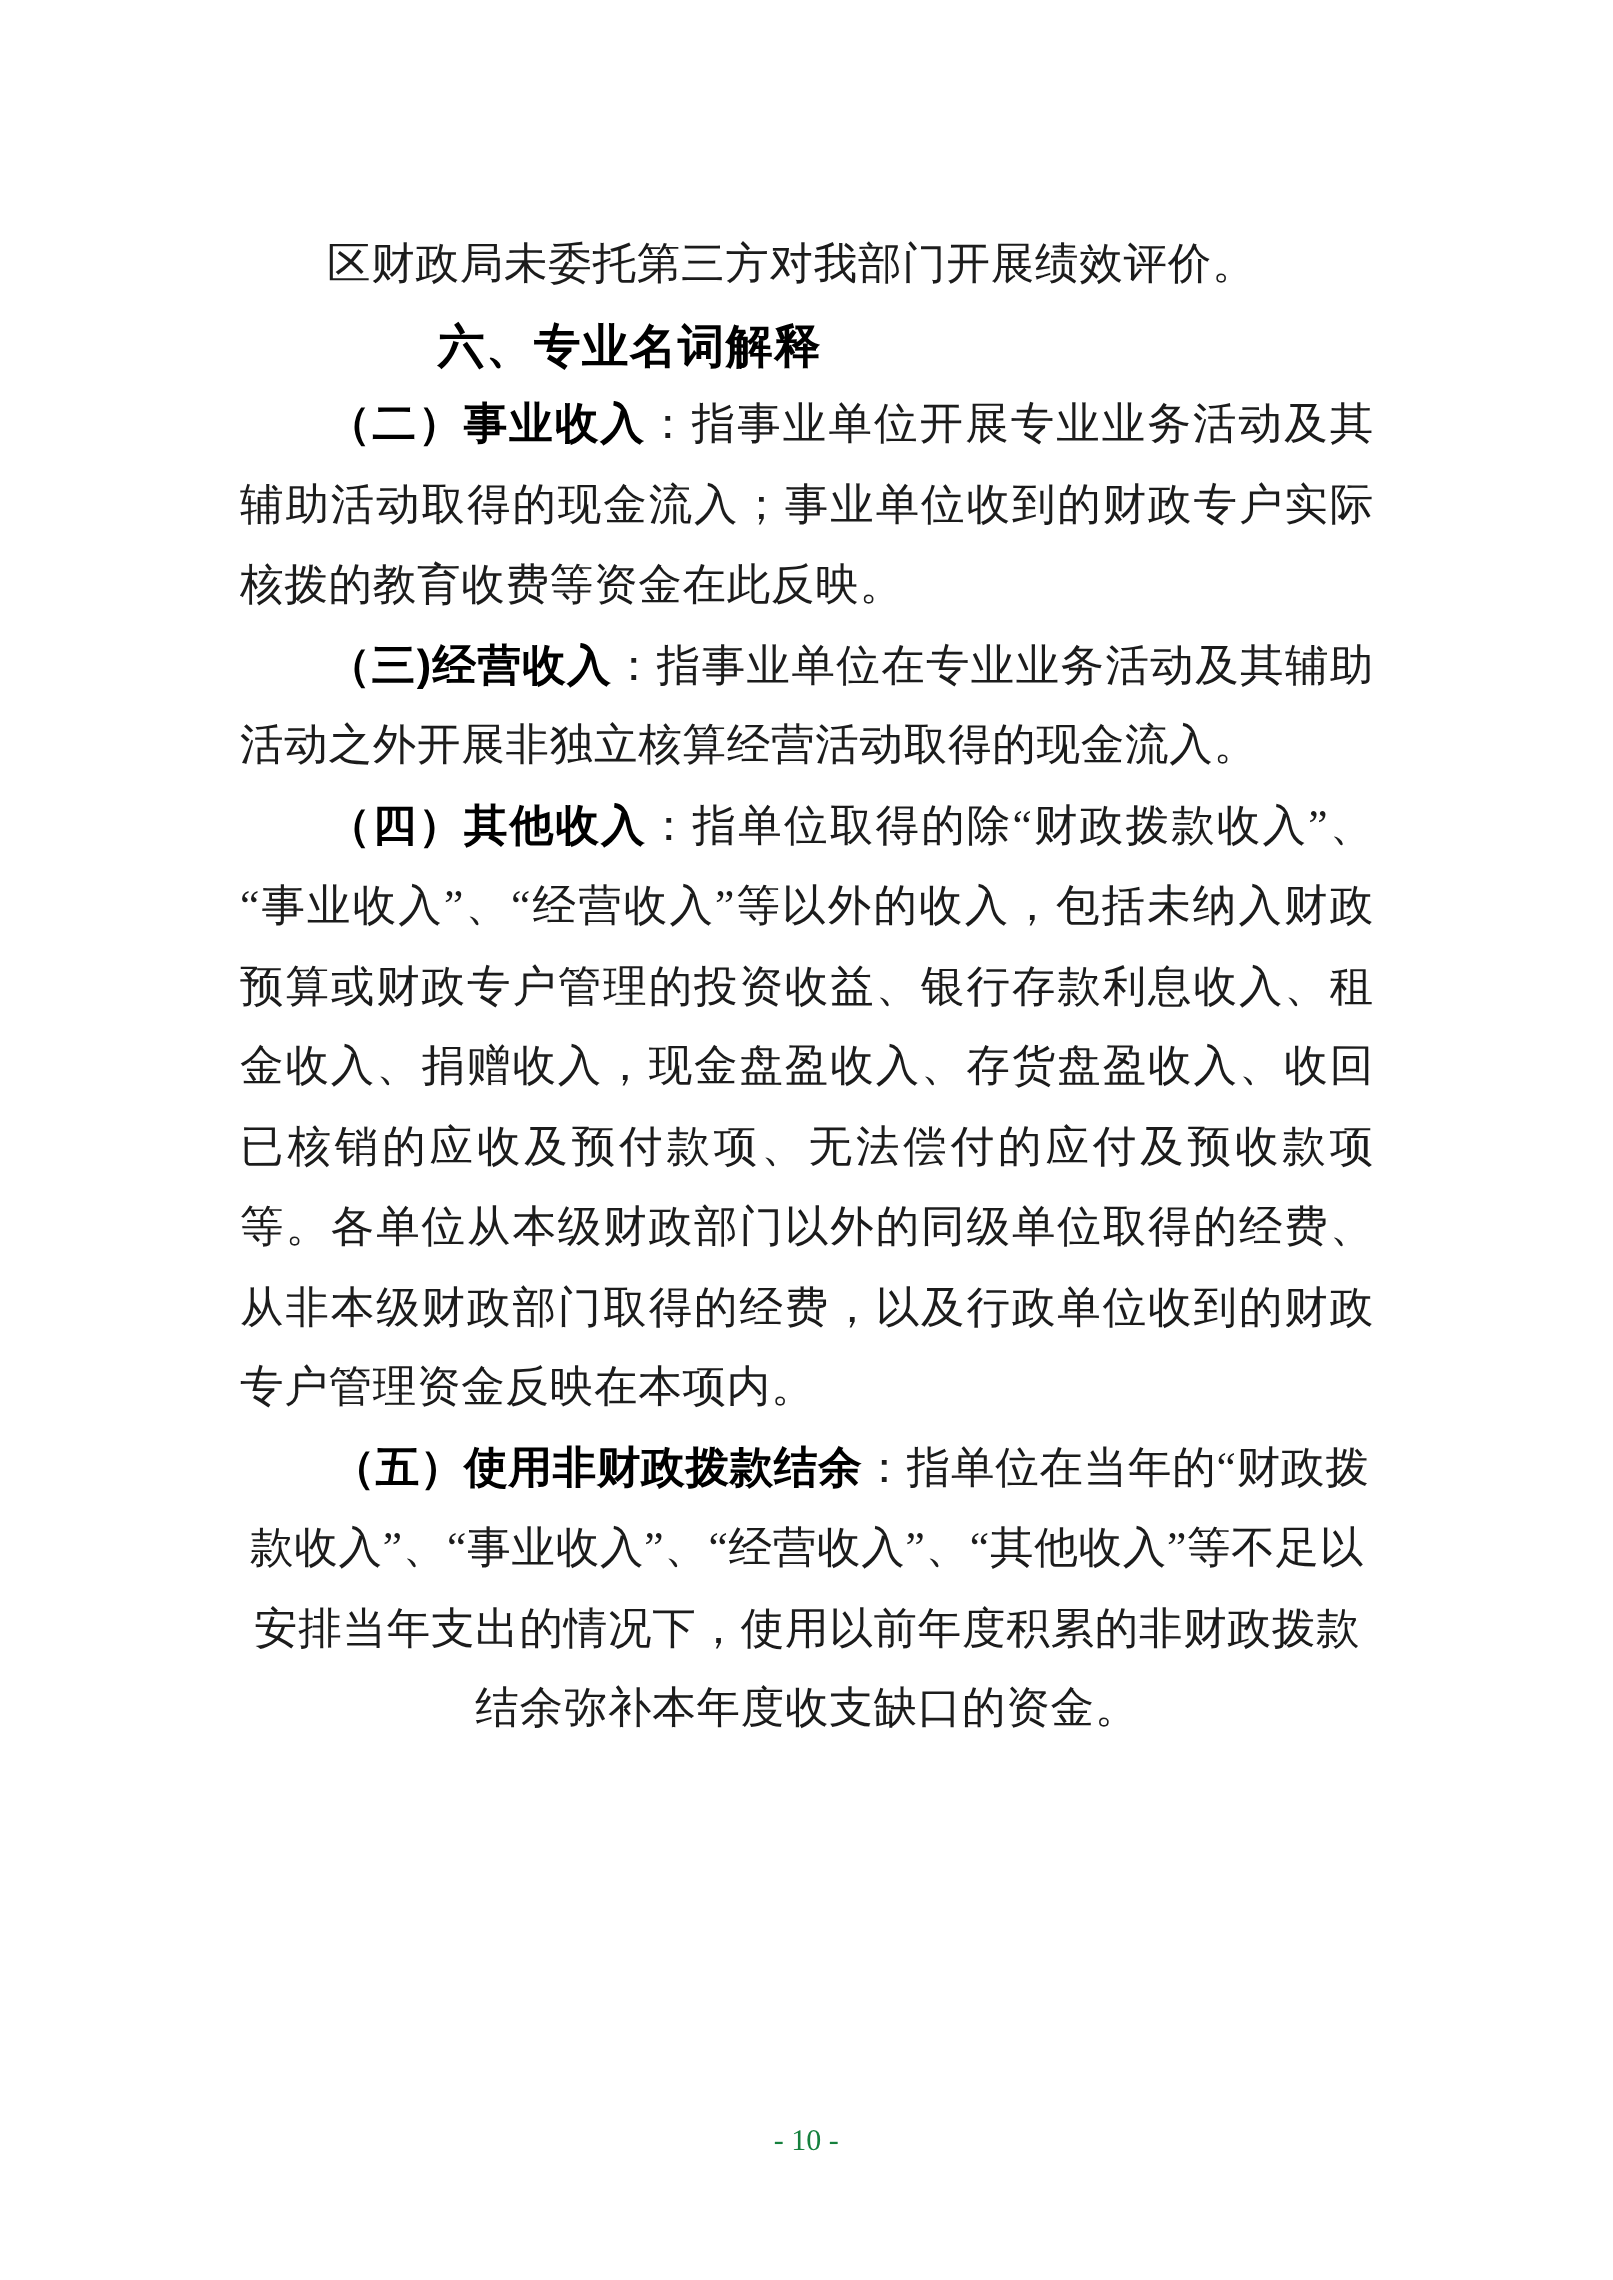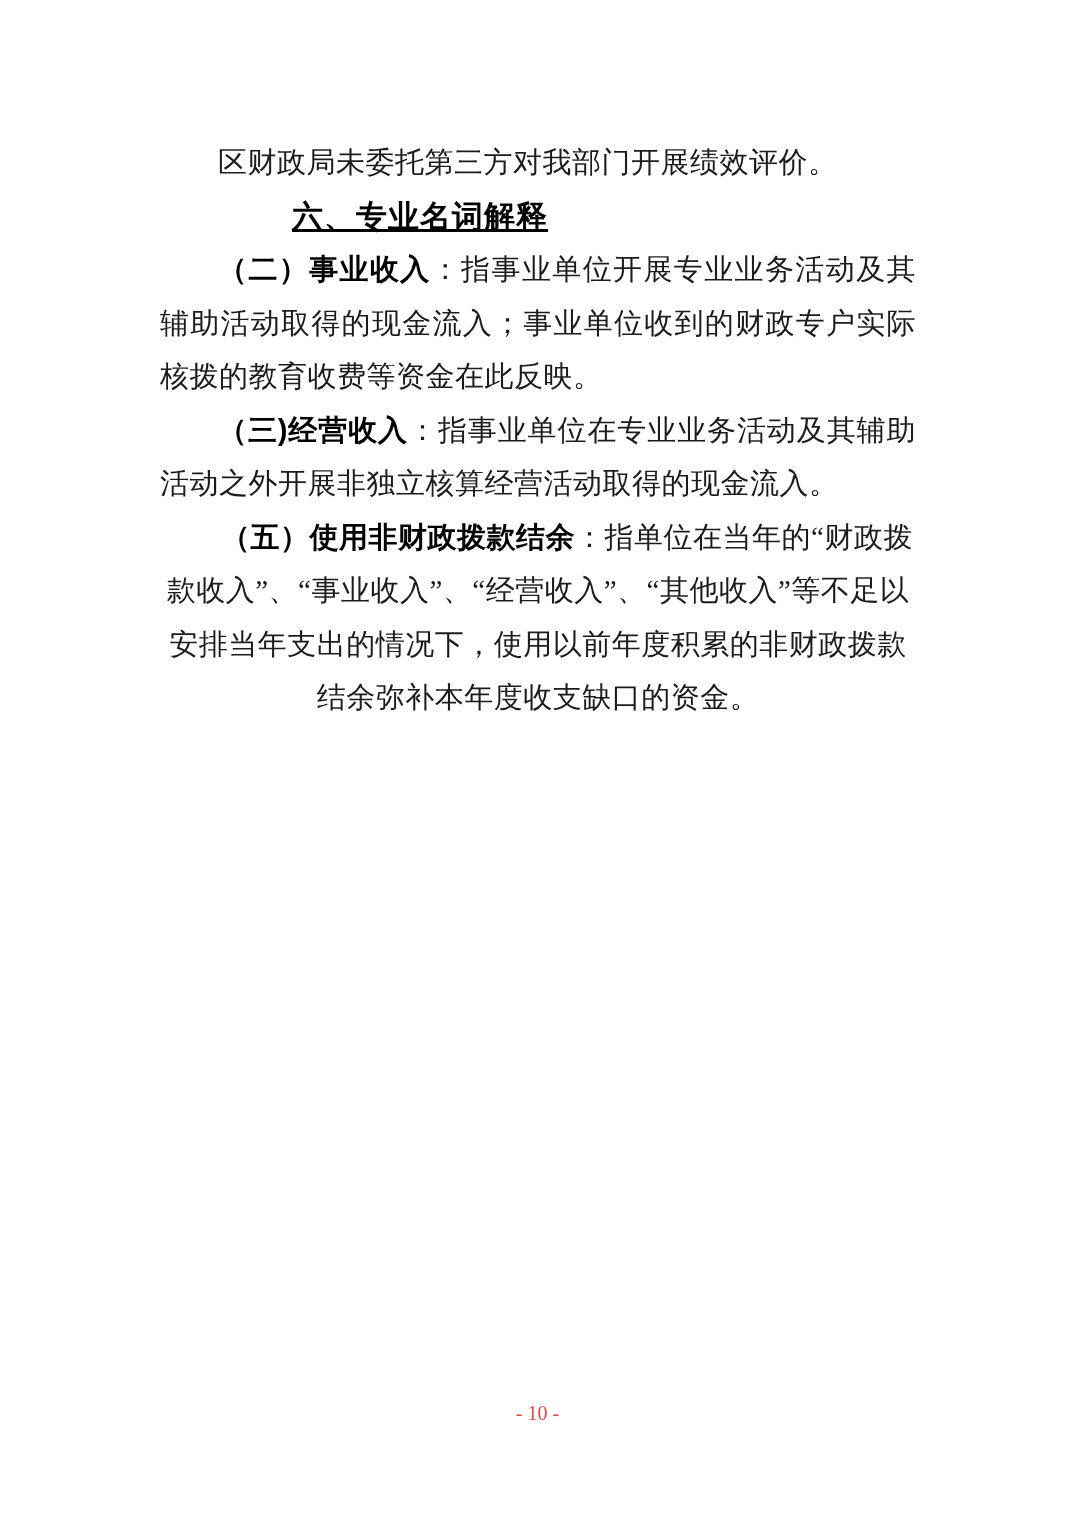--- a/index.html
+++ b/index.html
@@ -13,20 +13,21 @@
     position: relative;
     background: #ffffff;
     overflow: hidden;
     font-family: "Liberation Serif", "DejaVu Serif", serif;
     color: #1c1c1c;
   }
   .page {
     position: absolute;
     inset: 0;
     background: #ffffff;
+    margin-top: 14px;
   }
   .content {
     position: absolute;
     left: 160px;
     top: 136px;
     width: 756px;
   }
   .body-para {
     margin: 0;
     font-size: 29px;
@@ -41,54 +42,54 @@
   }
   .section-heading {
     margin: 0;
     font-family: "Liberation Sans", "DejaVu Sans", sans-serif;
     font-weight: 700;
     font-size: 31px;
     line-height: 53.5px;
     color: #000000;
     text-indent: 132px;
     letter-spacing: 1px;
-    text-decoration: underline;
   }
   .term-bold {
     font-family: "Liberation Sans", "DejaVu Sans", sans-serif;
     font-weight: 700;
     color: #000000;
   }
   .page-footer {
     position: absolute;
     top: 1398px;
     left: 0;
     width: 100%;
     text-align: center;
     font-size: 20px;
     line-height: 30px;
-    color: #ef4444;
+    color: #15803d;
   }
 </style>
 </head>
 <body>
 
 <div class="page">
 
   <div class="content">
 
     <p class="body-para"><span>区财政局未委托第三方对我部门开展绩效评价。</span></p>
 
     <h2 class="section-heading"><span>六、专业名词解释</span></h2>
 
 
     <p class="body-para"><span></span><span class="term-bold">（二）事业收入</span><span>：指事业单位开展专业业务活动及其辅助活动取得的现金流入；事业单位收到的财政专户实际核拨的教育收费等资金在此反映。</span></p>
 
     <p class="body-para"><span></span><span class="term-bold">（三)经营收入</span><span>：指事业单位在专业业务活动及其辅助活动之外开展非独立核算经营活动取得的现金流入。</span></p>
 
+    <p class="body-para"><span></span><span class="term-bold">（四）其他收入</span><span>：指单位取得的除“财政拨款收入”、“事业收入”、“经营收入”等以外的收入，包括未纳入财政预算或财政专户管理的投资收益、银行存款利息收入、租金收入、捐赠收入，现金盘盈收入、存货盘盈收入、收回已核销的应收及预付款项、无法偿付的应付及预收款项等。各单位从本级财政部门以外的同级单位取得的经费、从非本级财政部门取得的经费，以及行政单位收到的财政专户管理资金反映在本项内。</span></p>
 
     <p class="body-para"><span></span><span class="term-bold">（五）使用非财政拨款结余</span><span>：指单位在当年的“财政拨款收入”、“事业收入”、“经营收入”、“其他收入”等不足以安排当年支出的情况下，使用以前年度积累的非财政拨款结余弥补本年度收支缺口的资金。</span></p>
 
   </div>
 
   <div class="page-footer"><span>- 10 -</span></div>
 
 </div>
 
 </body></html>

